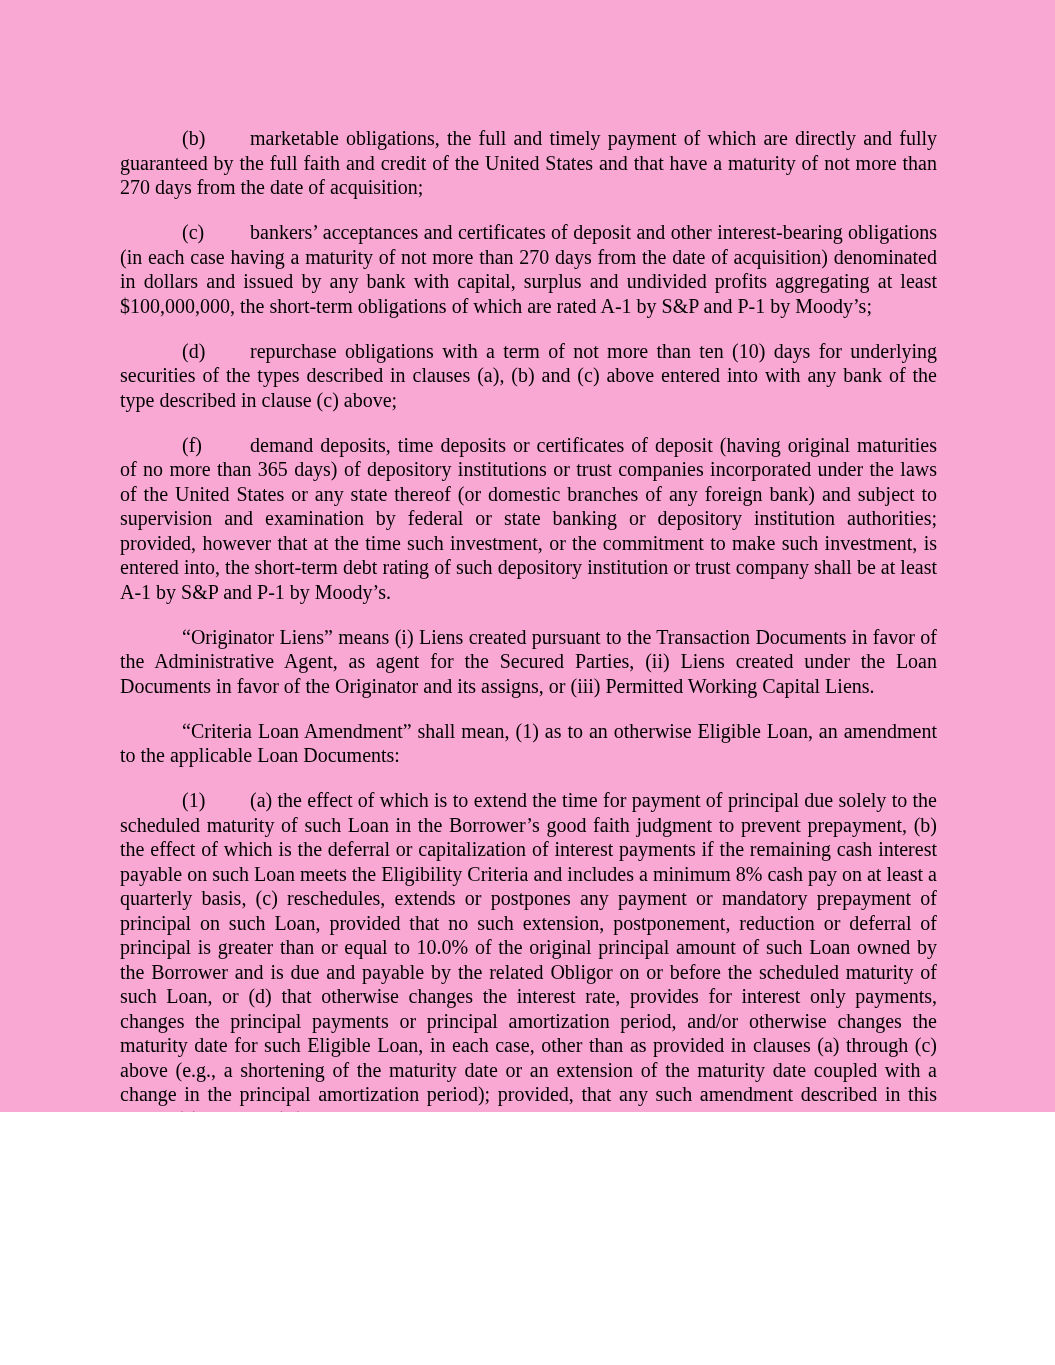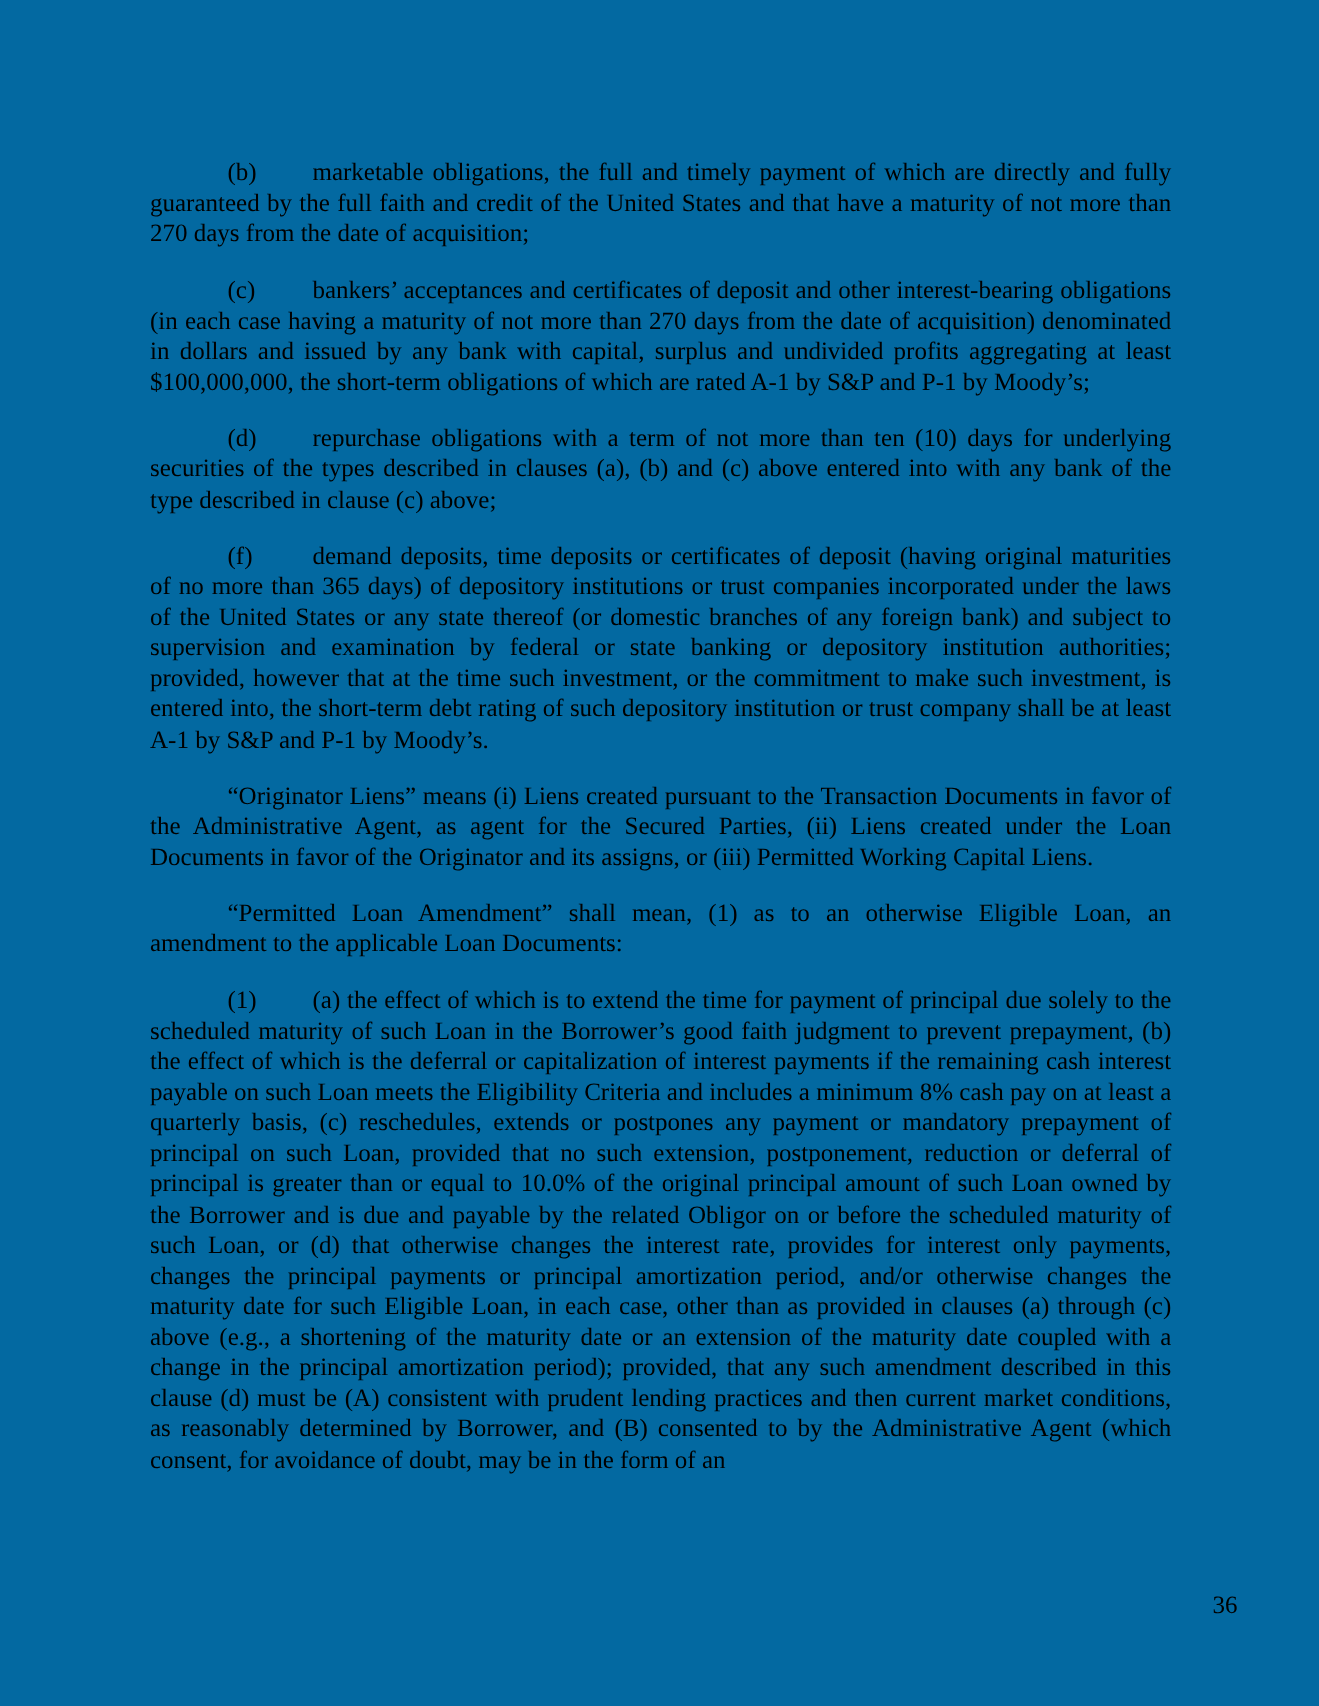--- a/index.html
+++ b/index.html
@@ -3,23 +3,23 @@
 <meta charset="utf-8">
 <style>
   html, body {
     margin: 0;
     padding: 0;
     background: #ffffff;
   }
   .page {
     position: relative;
     width: 1055px;
-    height: 1365px;
+    height: 1112px;
     margin: 0 auto;
-    background: #0369a1;
+    background: #f9a8d4;
     box-sizing: border-box;
     padding: 126px 86px 0 120px;
     font-family: "Liberation Serif", "DejaVu Serif", serif;
     font-size: 20px;
     line-height: 24.5px;
     color: #000000;
   }
   .doc-body {
     width: 817px;
   }
@@ -50,19 +50,19 @@
 </head>
 <body>
 
 <div class="page">
   <div class="doc-body">
       <p class="para"><span class="plabel">(b)</span><span>marketable obligations, the full and timely payment of which are directly and fully guaranteed by the full faith and credit of the United States and that have a maturity of not more than 270 days from the date of acquisition;</span></p>
       <p class="para"><span class="plabel">(c)</span><span>bankers’ acceptances and certificates of deposit and other interest-bearing obligations (in each case having a maturity of not more than 270 days from the date of acquisition) denominated in dollars and issued by any bank with capital, surplus and undivided profits aggregating at least $100,000,000, the short-term obligations of which are rated A-1 by S&amp;P and P-1 by Moody’s;</span></p>
       <p class="para"><span class="plabel">(d)</span><span>repurchase obligations with a term of not more than ten (10) days for underlying securities of the types described in clauses (a), (b) and (c) above entered into with any bank of the type described in clause (c) above;</span></p>
       <p class="para"><span class="plabel">(f)</span><span>demand deposits, time deposits or certificates of deposit (having original maturities of no more than 365 days) of depository institutions or trust companies incorporated under the laws of the United States or any state thereof (or domestic branches of any foreign bank) and subject to supervision and examination by federal or state banking or depository institution authorities; </span><span class="u">provided,</span><span> </span><span class="u">however</span><span> that at the time such investment, or the commitment to make such investment, is entered into, the short-term debt rating of such depository institution or trust company shall be at least A-1 by S&amp;P and P-1 by Moody’s.</span></p>
       <p class="para"><span>“</span><span class="u">Originator Liens</span><span>” means (i) Liens created pursuant to the Transaction Documents in favor of the Administrative Agent, as agent for the Secured Parties, (ii) Liens created under the Loan Documents in favor of the Originator and its assigns, or (iii) Permitted Working Capital Liens.</span></p>
-      <p class="para"><span>“</span><span class="u">Permitted Loan Amendment</span><span>” shall mean, (1) as to an otherwise Eligible Loan, an amendment to the applicable Loan Documents:</span></p>
+      <p class="para"><span>“</span><span class="u">Criteria Loan Amendment</span><span>” shall mean, (1) as to an otherwise Eligible Loan, an amendment to the applicable Loan Documents:</span></p>
       <p class="para"><span class="plabel">(1)</span><span>(a) the effect of which is to extend the time for payment of principal due solely to the scheduled maturity of such Loan in the Borrower’s good faith judgment to prevent prepayment, (b) the effect of which is the deferral or capitalization of interest payments if the remaining cash interest payable on such Loan meets the Eligibility Criteria and includes a minimum 8% cash pay on at least a quarterly basis, (c) reschedules, extends or postpones any payment or mandatory prepayment of principal on such Loan, </span><span class="u">provided</span><span> that no such extension, postponement, reduction or deferral of principal is greater than or equal to 10.0% of the original principal amount of such Loan owned by the Borrower and is due and payable by the related Obligor on or before the scheduled maturity of such Loan, or (d) that otherwise changes the interest rate, provides for interest only payments, changes the principal payments or principal amortization period, and/or otherwise changes the maturity date for such Eligible Loan, in each case, other than as provided in clauses (a) through (c) above (e.g., a shortening of the maturity date or an extension of the maturity date coupled with a change in the principal amortization period); </span><span class="u">provided</span><span>, that any such amendment described in this clause (d) must be (A) consistent with prudent lending practices and then current market conditions, as reasonably determined by Borrower, and (B) consented to by the Administrative Agent (which consent, for avoidance of doubt, may be in the form of an</span></p>
     </div>
   <div class="footer">
     <span>36</span>
   </div>
 </div>
 
 </body></html>

